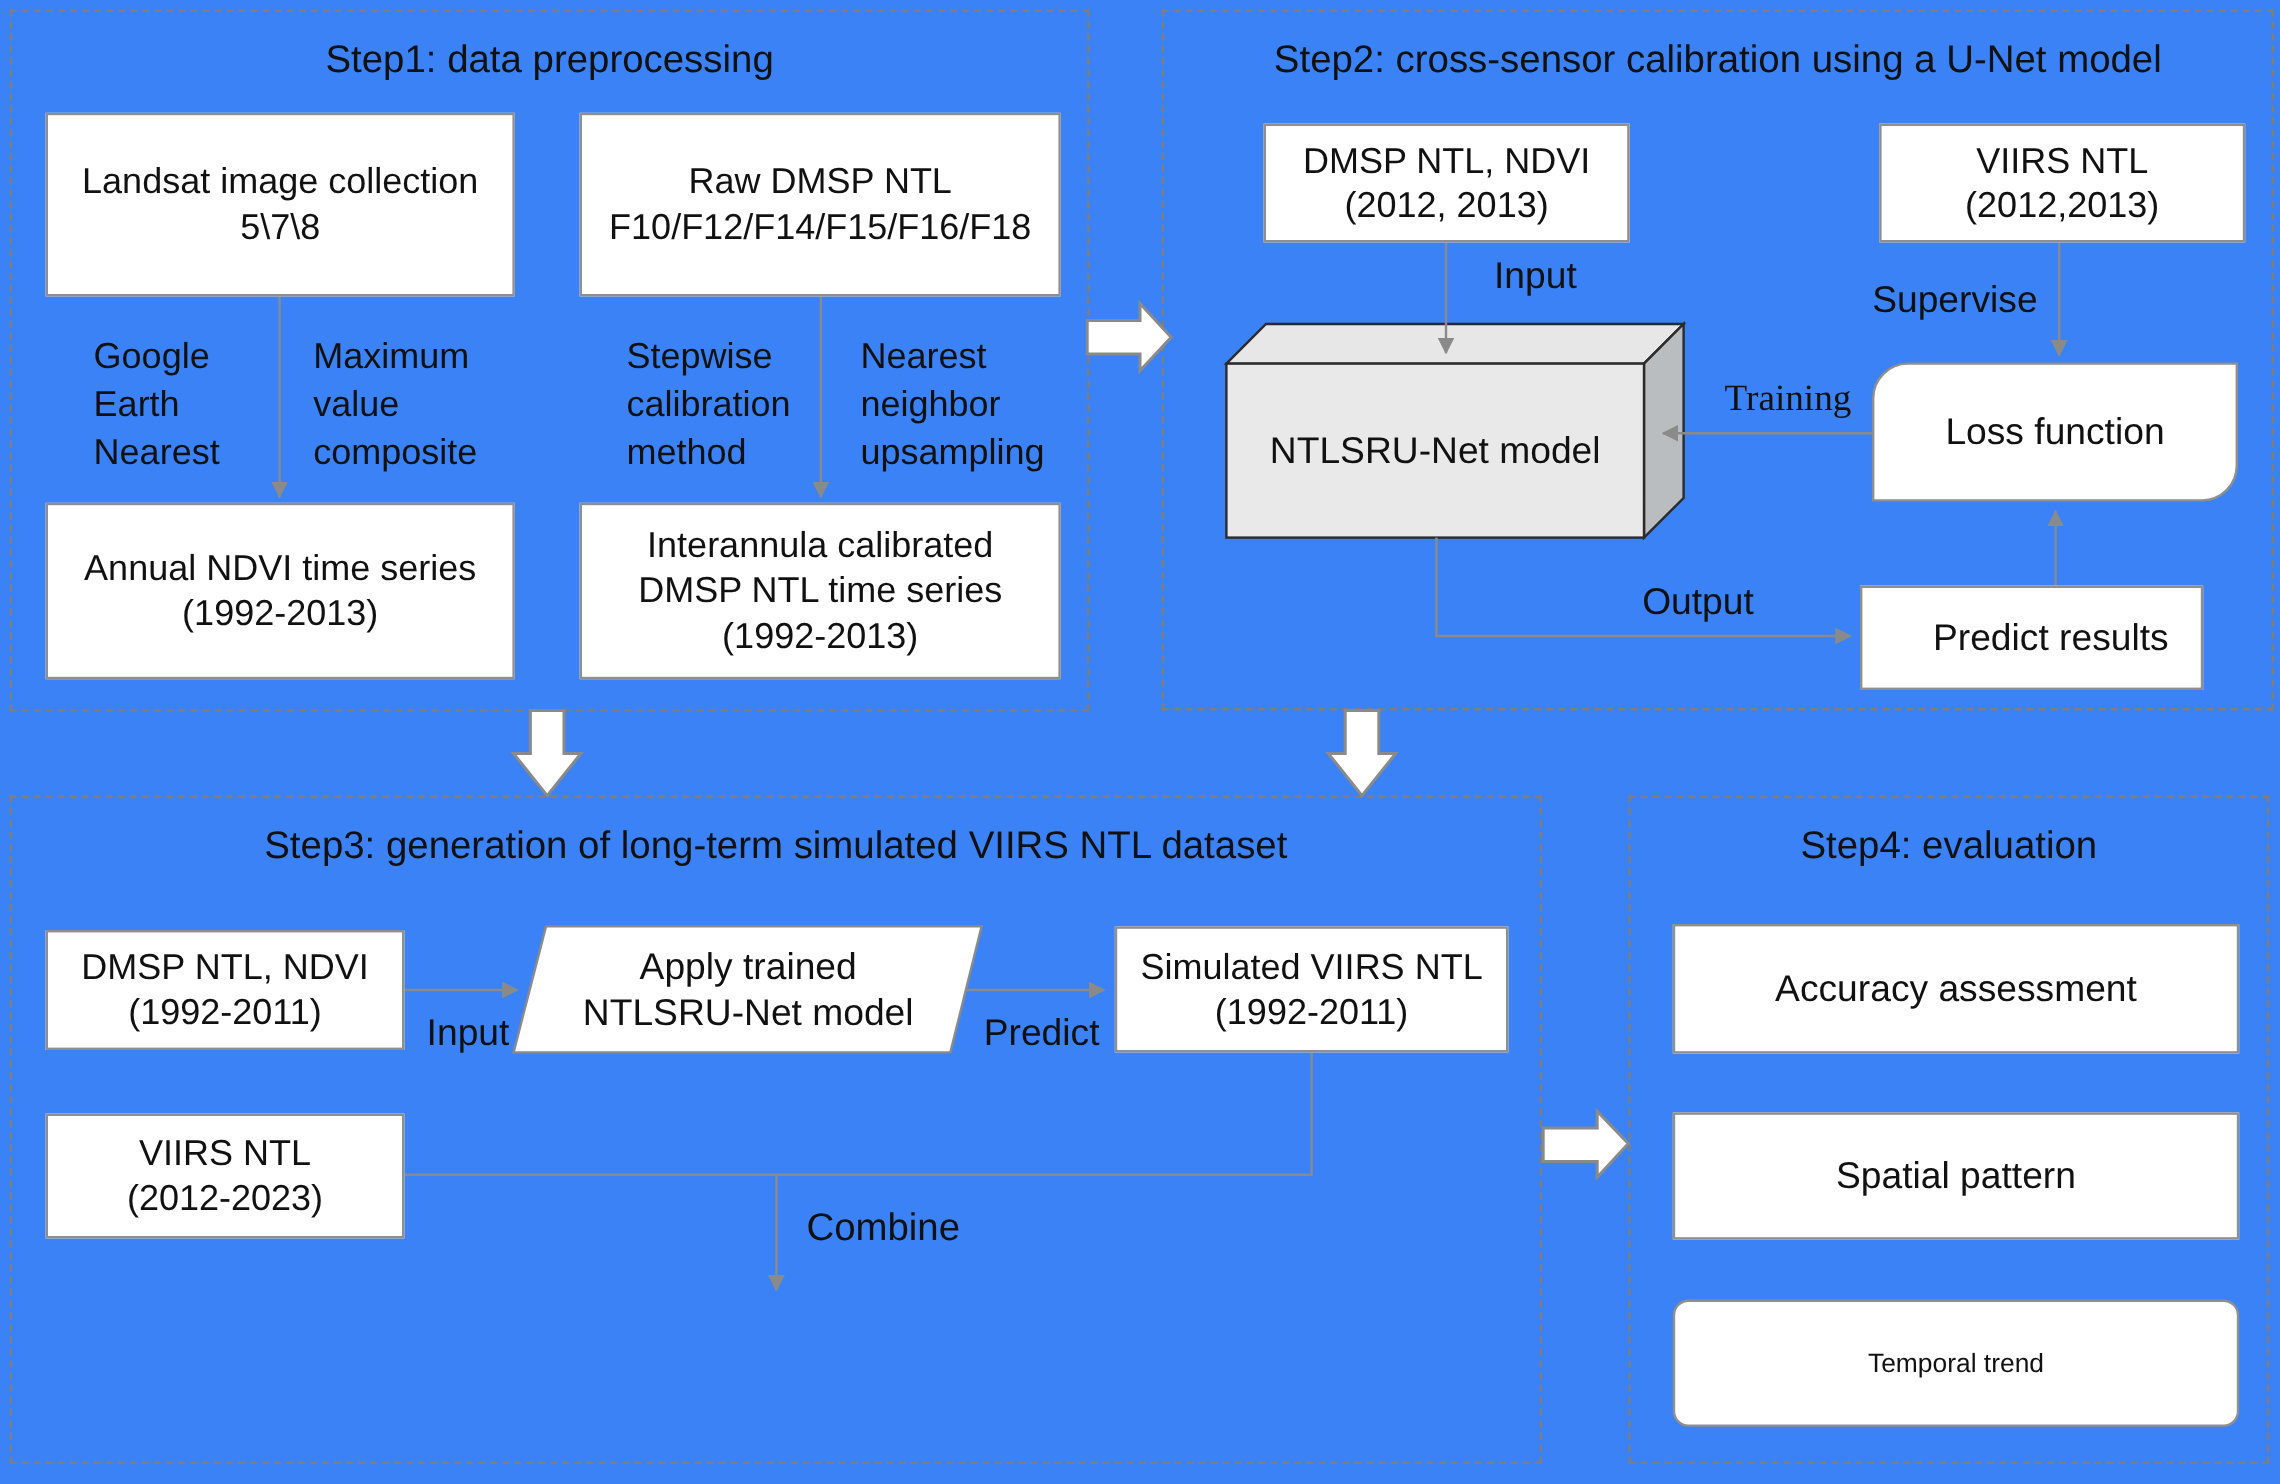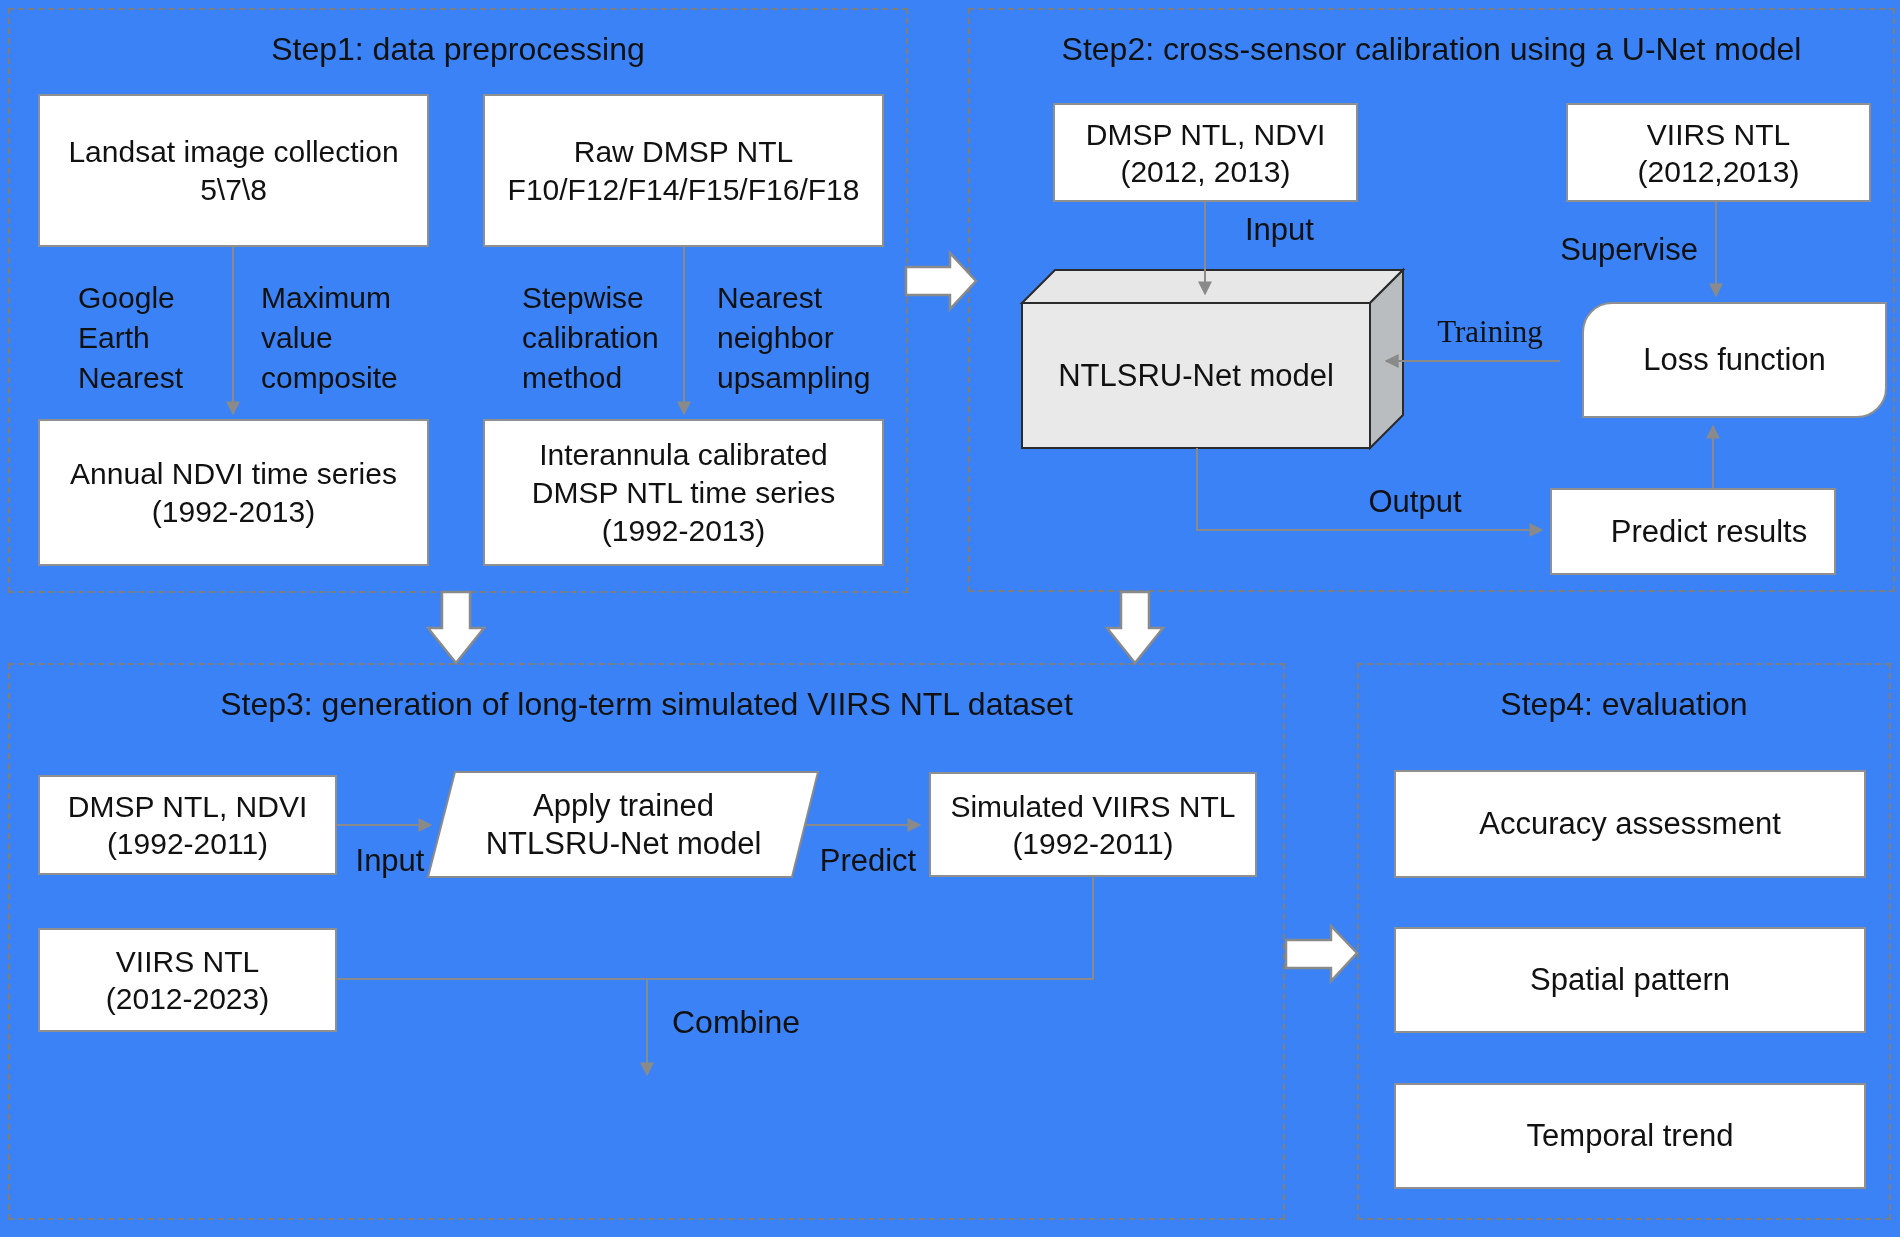--- a/index.html
+++ b/index.html
@@ -124,21 +124,21 @@
     <div>(2012,2013)</div>
   </div>
 
   <div class="clabel" style="left:1245px; top:212px; width:120px; text-align:left;">Input</div>
   <div class="clabel" style="left:1530px; top:232px; width:168px; text-align:right;">Supervise</div>
 
   <div class="overlay-text" style="left:1022px; top:303px; width:348px; height:145px;">NTLSRU-Net model</div>
 
   <div class="clabel" style="left:1410px; top:314px; width:160px;font-family:Liberation Serif, serif;">Training</div>
 
-  <div class="box loss-box" style="left:1560px; top:302px; width:305px; height:116px;margin-left:22px;">
+  <div class="box loss-box" style="left:1560px; top:302px; width:305px; height:116px;">
     <div>Loss function</div>
   </div>
 
   <div class="clabel" style="left:1330px; top:484px; width:170px;">Output</div>
 
   <div class="box" style="left:1550px; top:488px; width:286px; height:87px; font-size:31px;padding-left:32px;">
     <div>Predict results</div>
   </div>
 
   <div class="title" style="left:8px; top:685px; width:1277px;">Step3: generation of long-term simulated VIIRS NTL dataset</div>
@@ -171,17 +171,17 @@
 
 
   <div class="title" style="left:1357px; top:685px; width:534px;">Step4: evaluation</div>
 
   <div class="box" style="left:1394px; top:770px; width:472px; height:108px; font-size:31px;">
     <div>Accuracy assessment</div>
   </div>
   <div class="box" style="left:1394px; top:927px; width:472px; height:106px; font-size:31px;">
     <div>Spatial pattern</div>
   </div>
-  <div class="box" style="left:1394px; top:1083px; width:472px; height:106px; font-size:31px;">
+  <div class="box" style="left:1394px; top:1083px; width:472px; height:106px; font-size:22px;border-radius:13px;">
     <div>Temporal trend</div>
   </div>
 
 </div>
 
 </body></html>

